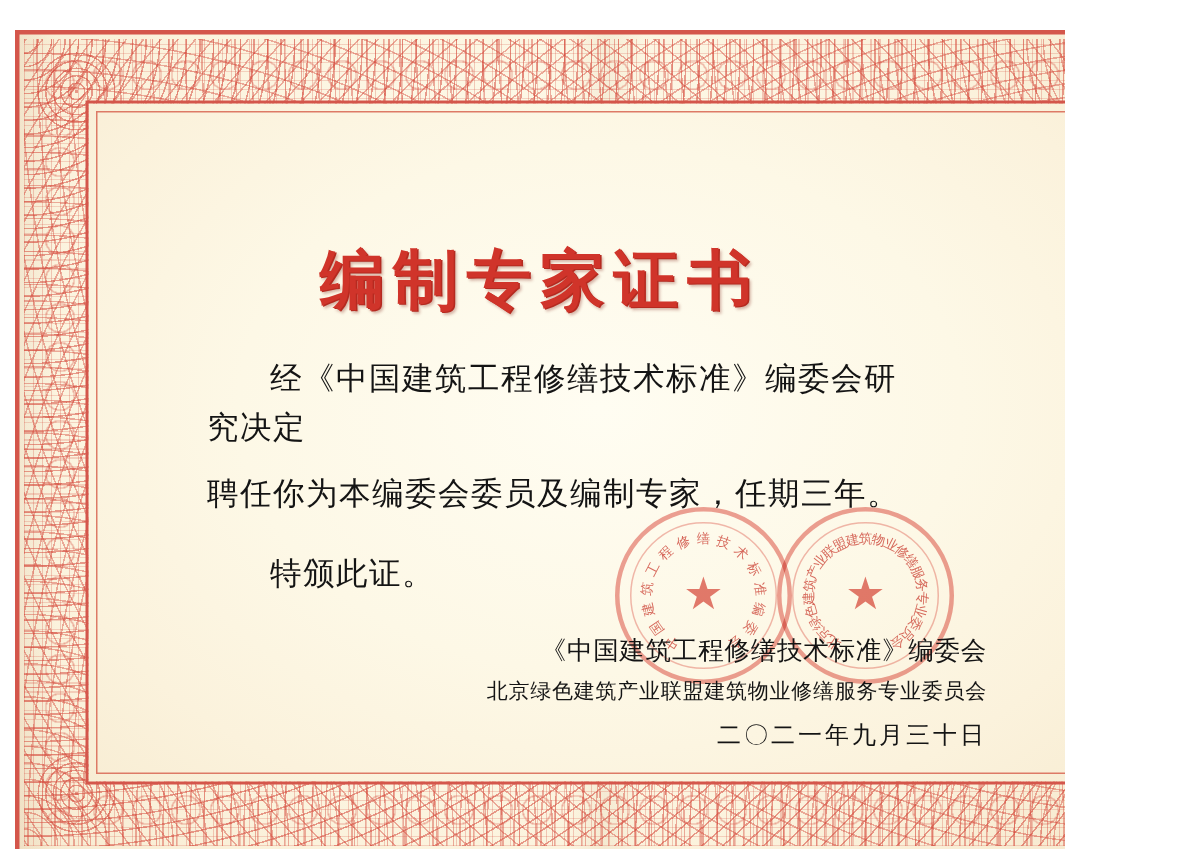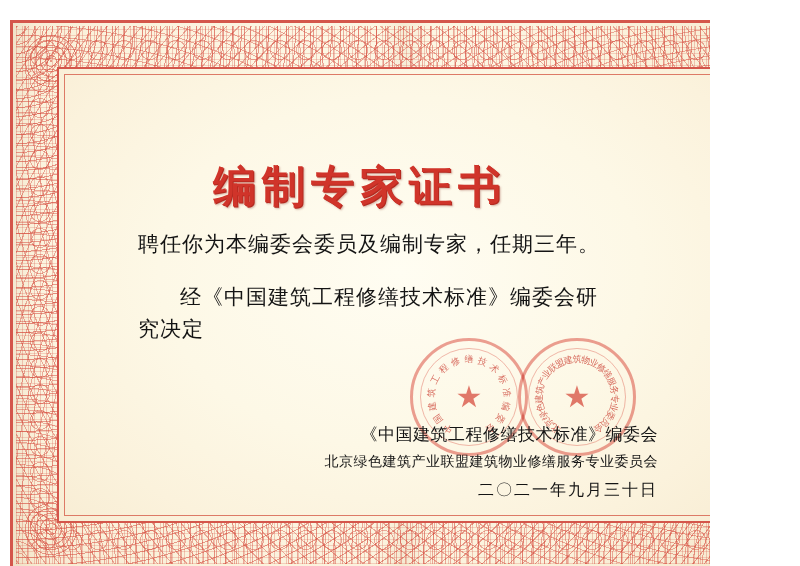--- a/index.html
+++ b/index.html
@@ -244,24 +244,25 @@
     <div class="rosette bl"></div>
     <div class="rosette br"></div>
     <div class="band-inner-mask"></div>
   </div>
 
   <div class="content">
 
     <div class="cert-title">编制专家证书</div>
 
 
+    <div class="body-line indent">经《中国建筑工程修缮技术标准》编委会研究决定</div>
+
     <div class="body-line flush">聘任你为本编委会委员及编制专家，任期三年。</div>
 
-    <div class="body-line indent">经《中国建筑工程修缮技术标准》编委会研究决定</div>
-
+    <div class="body-line indent">特颁此证。</div>
 
   </div>
 
   <div class="seals">
     <div class="seal left">
       <div class="star">★</div>
     <div class="seal-text">
           <span style="transform: rotate(-145.8deg) translate(-50%, -44px);">中</span>
           <span style="transform: rotate(-124.971deg) translate(-50%, -44px);">国</span>
           <span style="transform: rotate(-104.143deg) translate(-50%, -44px);">建</span>

